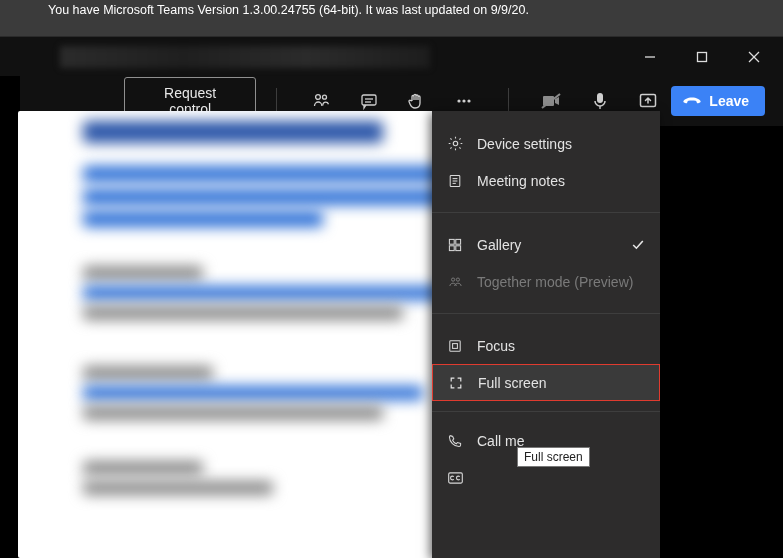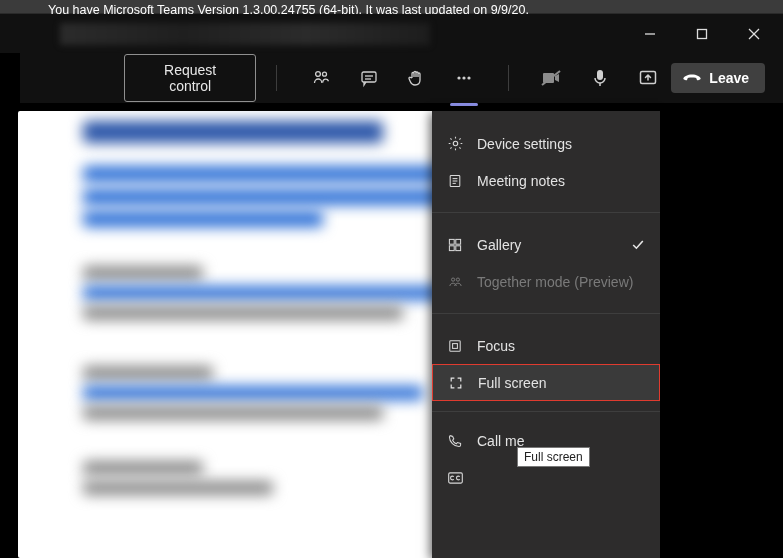--- a/index.html
+++ b/index.html
@@ -11,21 +11,21 @@
     font-size: 14px;
     color: #cccccc;
     overflow: hidden;
     position: relative;
   }
   .version-bar {
     background: #3b3b3b;
     color: #fff;
     padding: 3px 10px 3px 48px;
     font-size: 12.5px;
-    height: 14px;
+    height: 37px;
     line-height: 15px;
     border-bottom: 1px solid #2a2a2a;
   }
   .title-bar {
     background: #111;
     height: 39px;
     position: relative;
   }
   .title-blur {
     position: absolute;
@@ -96,21 +96,21 @@
     bottom: -16px;
     left: -2px;
     right: -2px;
     height: 3px;
     background: #8b8fe6;
     border-radius: 2px;
   }
   .camera-off { color: #8c8c8c; }
   .leave-btn {
     margin-left: auto;
-    background: #404040;
+    background: #3b82f6;
     border: none;
     color: #fff;
     padding: 7px 16px 7px 12px;
     border-radius: 4px;
     font-size: 14px;
     font-weight: 600;
     display: flex;
     align-items: center;
     gap: 8px;
     cursor: pointer;

